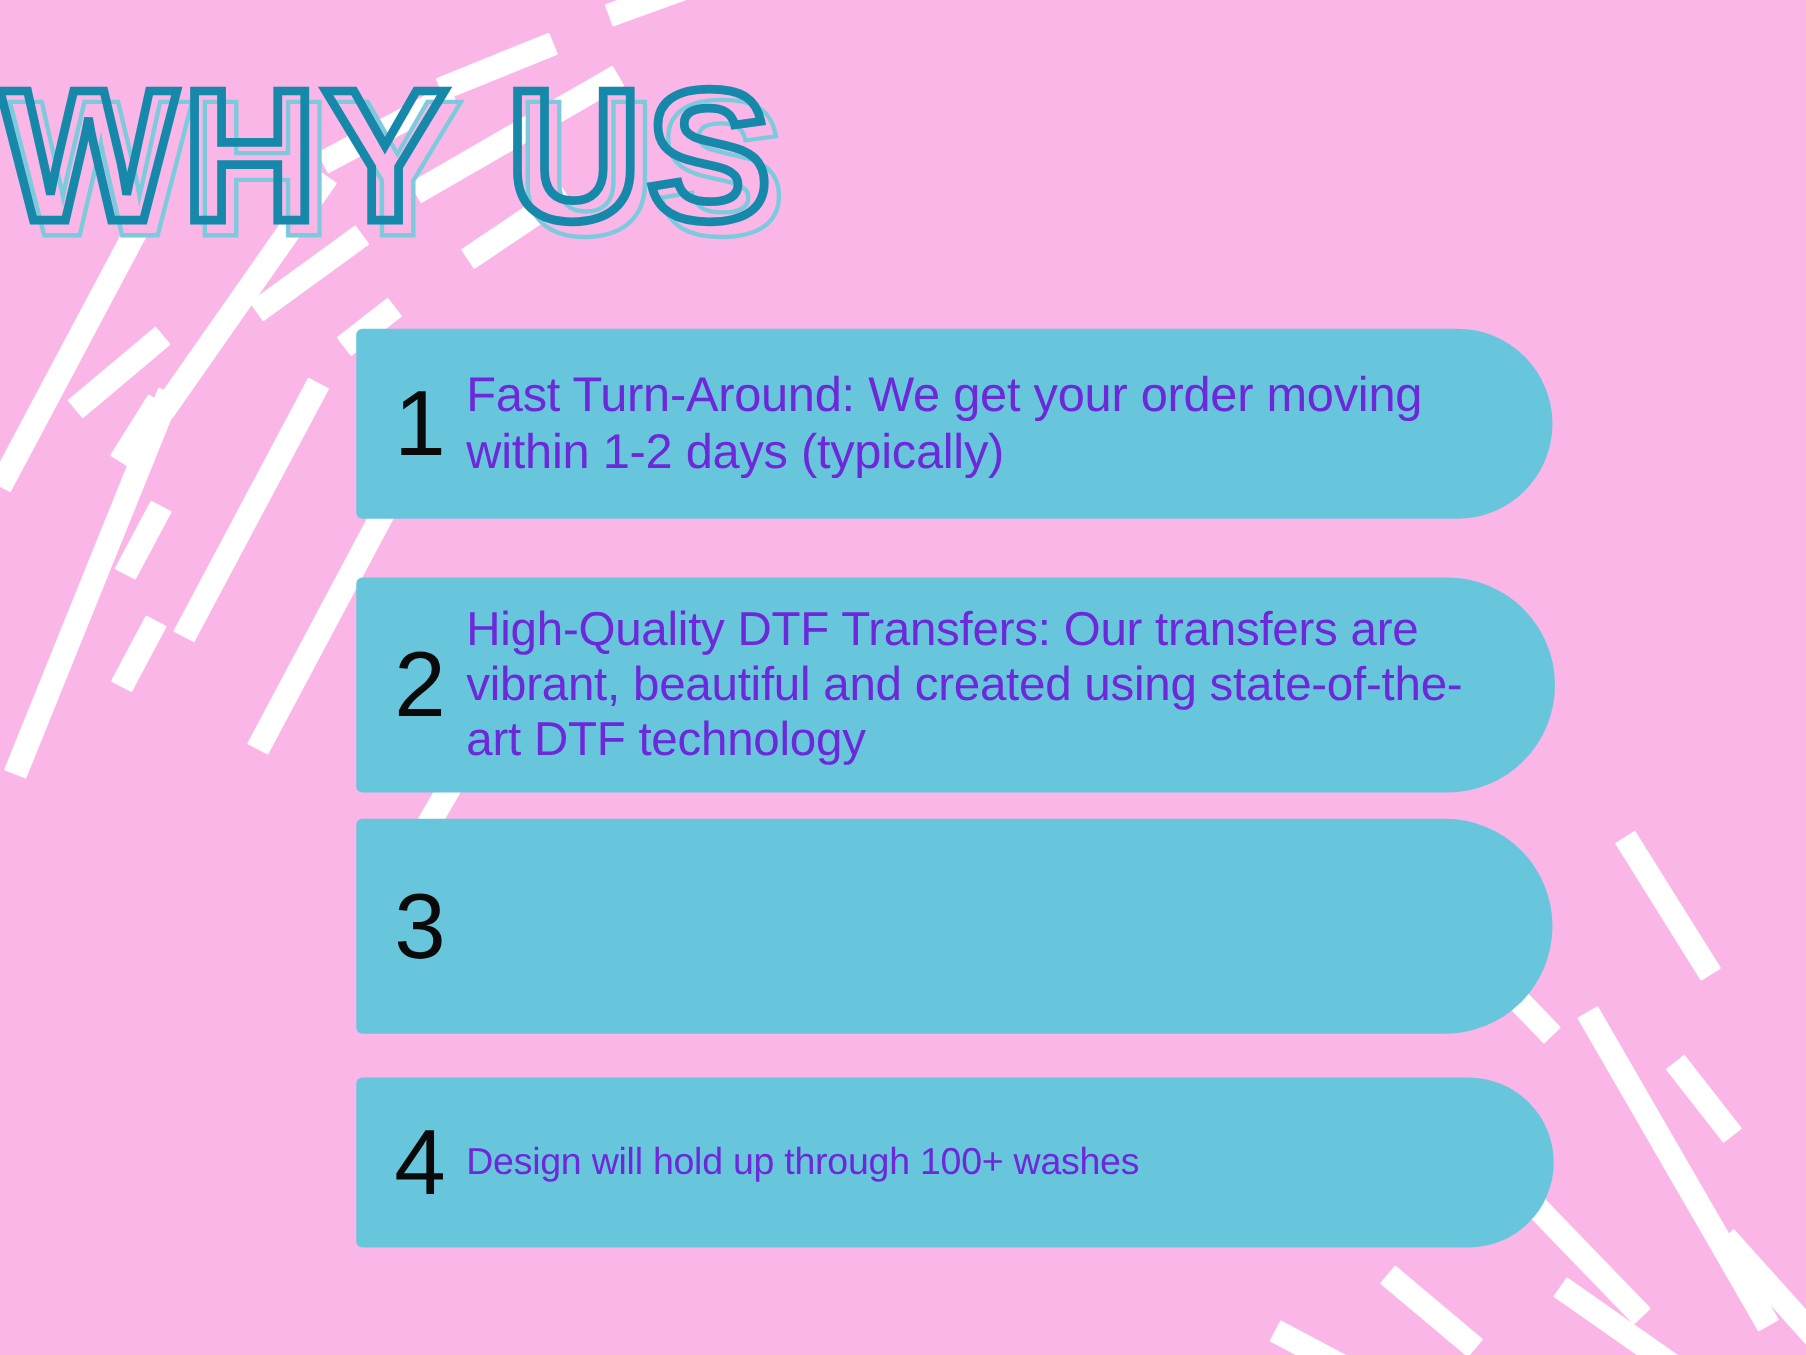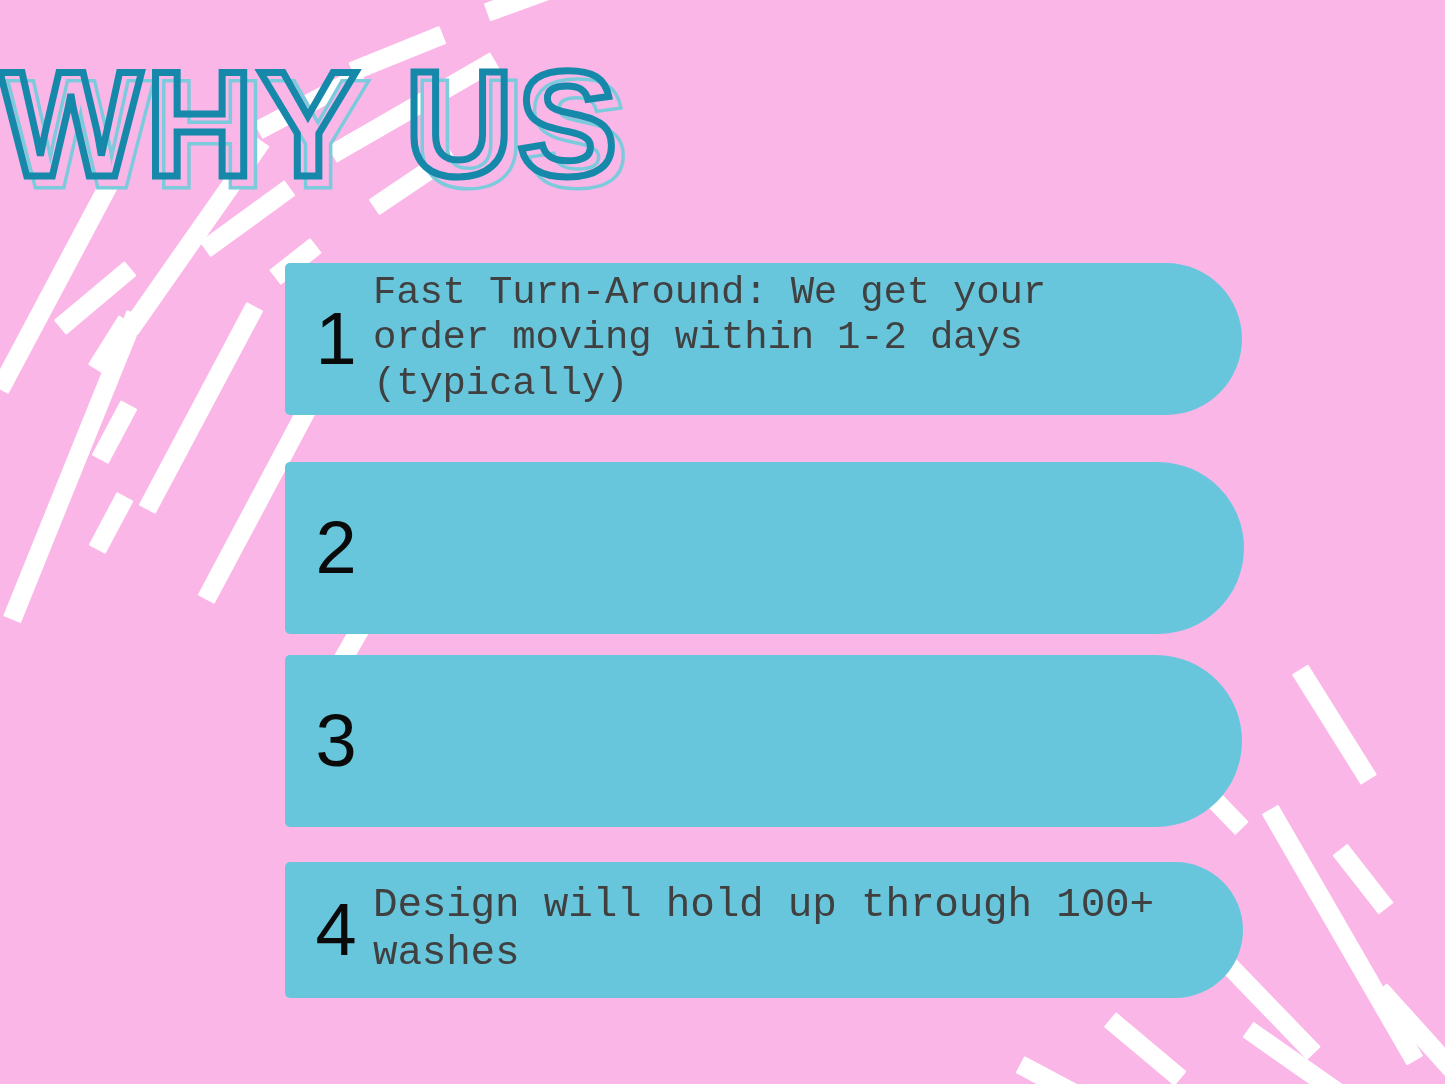--- a/index.html
+++ b/index.html
@@ -80,35 +80,35 @@
     text-align:center;
     font-family:"Liberation Sans","DejaVu Sans",sans-serif;
     font-weight:400;
     font-size:74px;
     line-height:1;
     color:#0a0a0a;
     margin-left:14px;
   }
   .card-text{
     flex:1 1 auto;
-    font-family:Liberation Mono, monospace;
+    font-family:Liberation Sans, sans-serif;
     font-weight:400;
     font-size:38px;
     line-height:1.16;
-    color:#404040;
+    color:#6d28d9;
     padding-right:72px;
     letter-spacing:-0.2px;
   }
   
   #card-1{top:263px;width:957px;height:152px;border-radius:5px 76px 76px 5px;}
   #card-2{top:462px;width:959px;height:172px;border-radius:5px 86px 86px 5px;}
   #card-3{top:655px;width:957px;height:172px;border-radius:5px 86px 86px 5px;}
   #card-4{top:862px;width:958px;height:136px;border-radius:5px 68px 68px 5px;}
   #card-1 .card-text{font-size:39px;}
-  #card-4 .card-text{font-size:41px;}
+  #card-4 .card-text{font-size:30px;}
 </style>
 </head>
 <body>
 
 <div id="stage">
 
   <div id="dashes">
       <div class="dash" style="left: 487px; top: 3px; width: 118px; height: 19px; background: rgb(255, 255, 255); transform: rotate(-20deg); transform-origin: 0px 50%;"></div>
       <div class="dash" style="left: 352px; top: 62px; width: 98px; height: 19px; background: rgb(255, 255, 255); transform: rotate(-22deg); transform-origin: 0px 50%;"></div>
       <div class="dash" style="left: 258px; top: 121px; width: 118px; height: 19px; background: rgb(255, 255, 255); transform: rotate(-28deg); transform-origin: 0px 50%;"></div>
@@ -147,20 +147,21 @@
 
   <div id="cards">
 
     <div class="card" id="card-1">
       <div class="card-num">1</div>
       <div class="card-text">Fast Turn-Around: We get your order moving within 1-2 days (typically)</div>
     </div>
 
     <div class="card" id="card-2">
       <div class="card-num">2</div>
+      <div class="card-text">High-Quality DTF Transfers: Our transfers are vibrant, beautiful and created using state-of-the-art DTF technology</div>
     </div>
 
     <div class="card" id="card-3">
       <div class="card-num">3</div>
     </div>
 
     <div class="card" id="card-4">
       <div class="card-num">4</div>
       <div class="card-text">Design will hold up through 100+ washes</div>
     </div>

